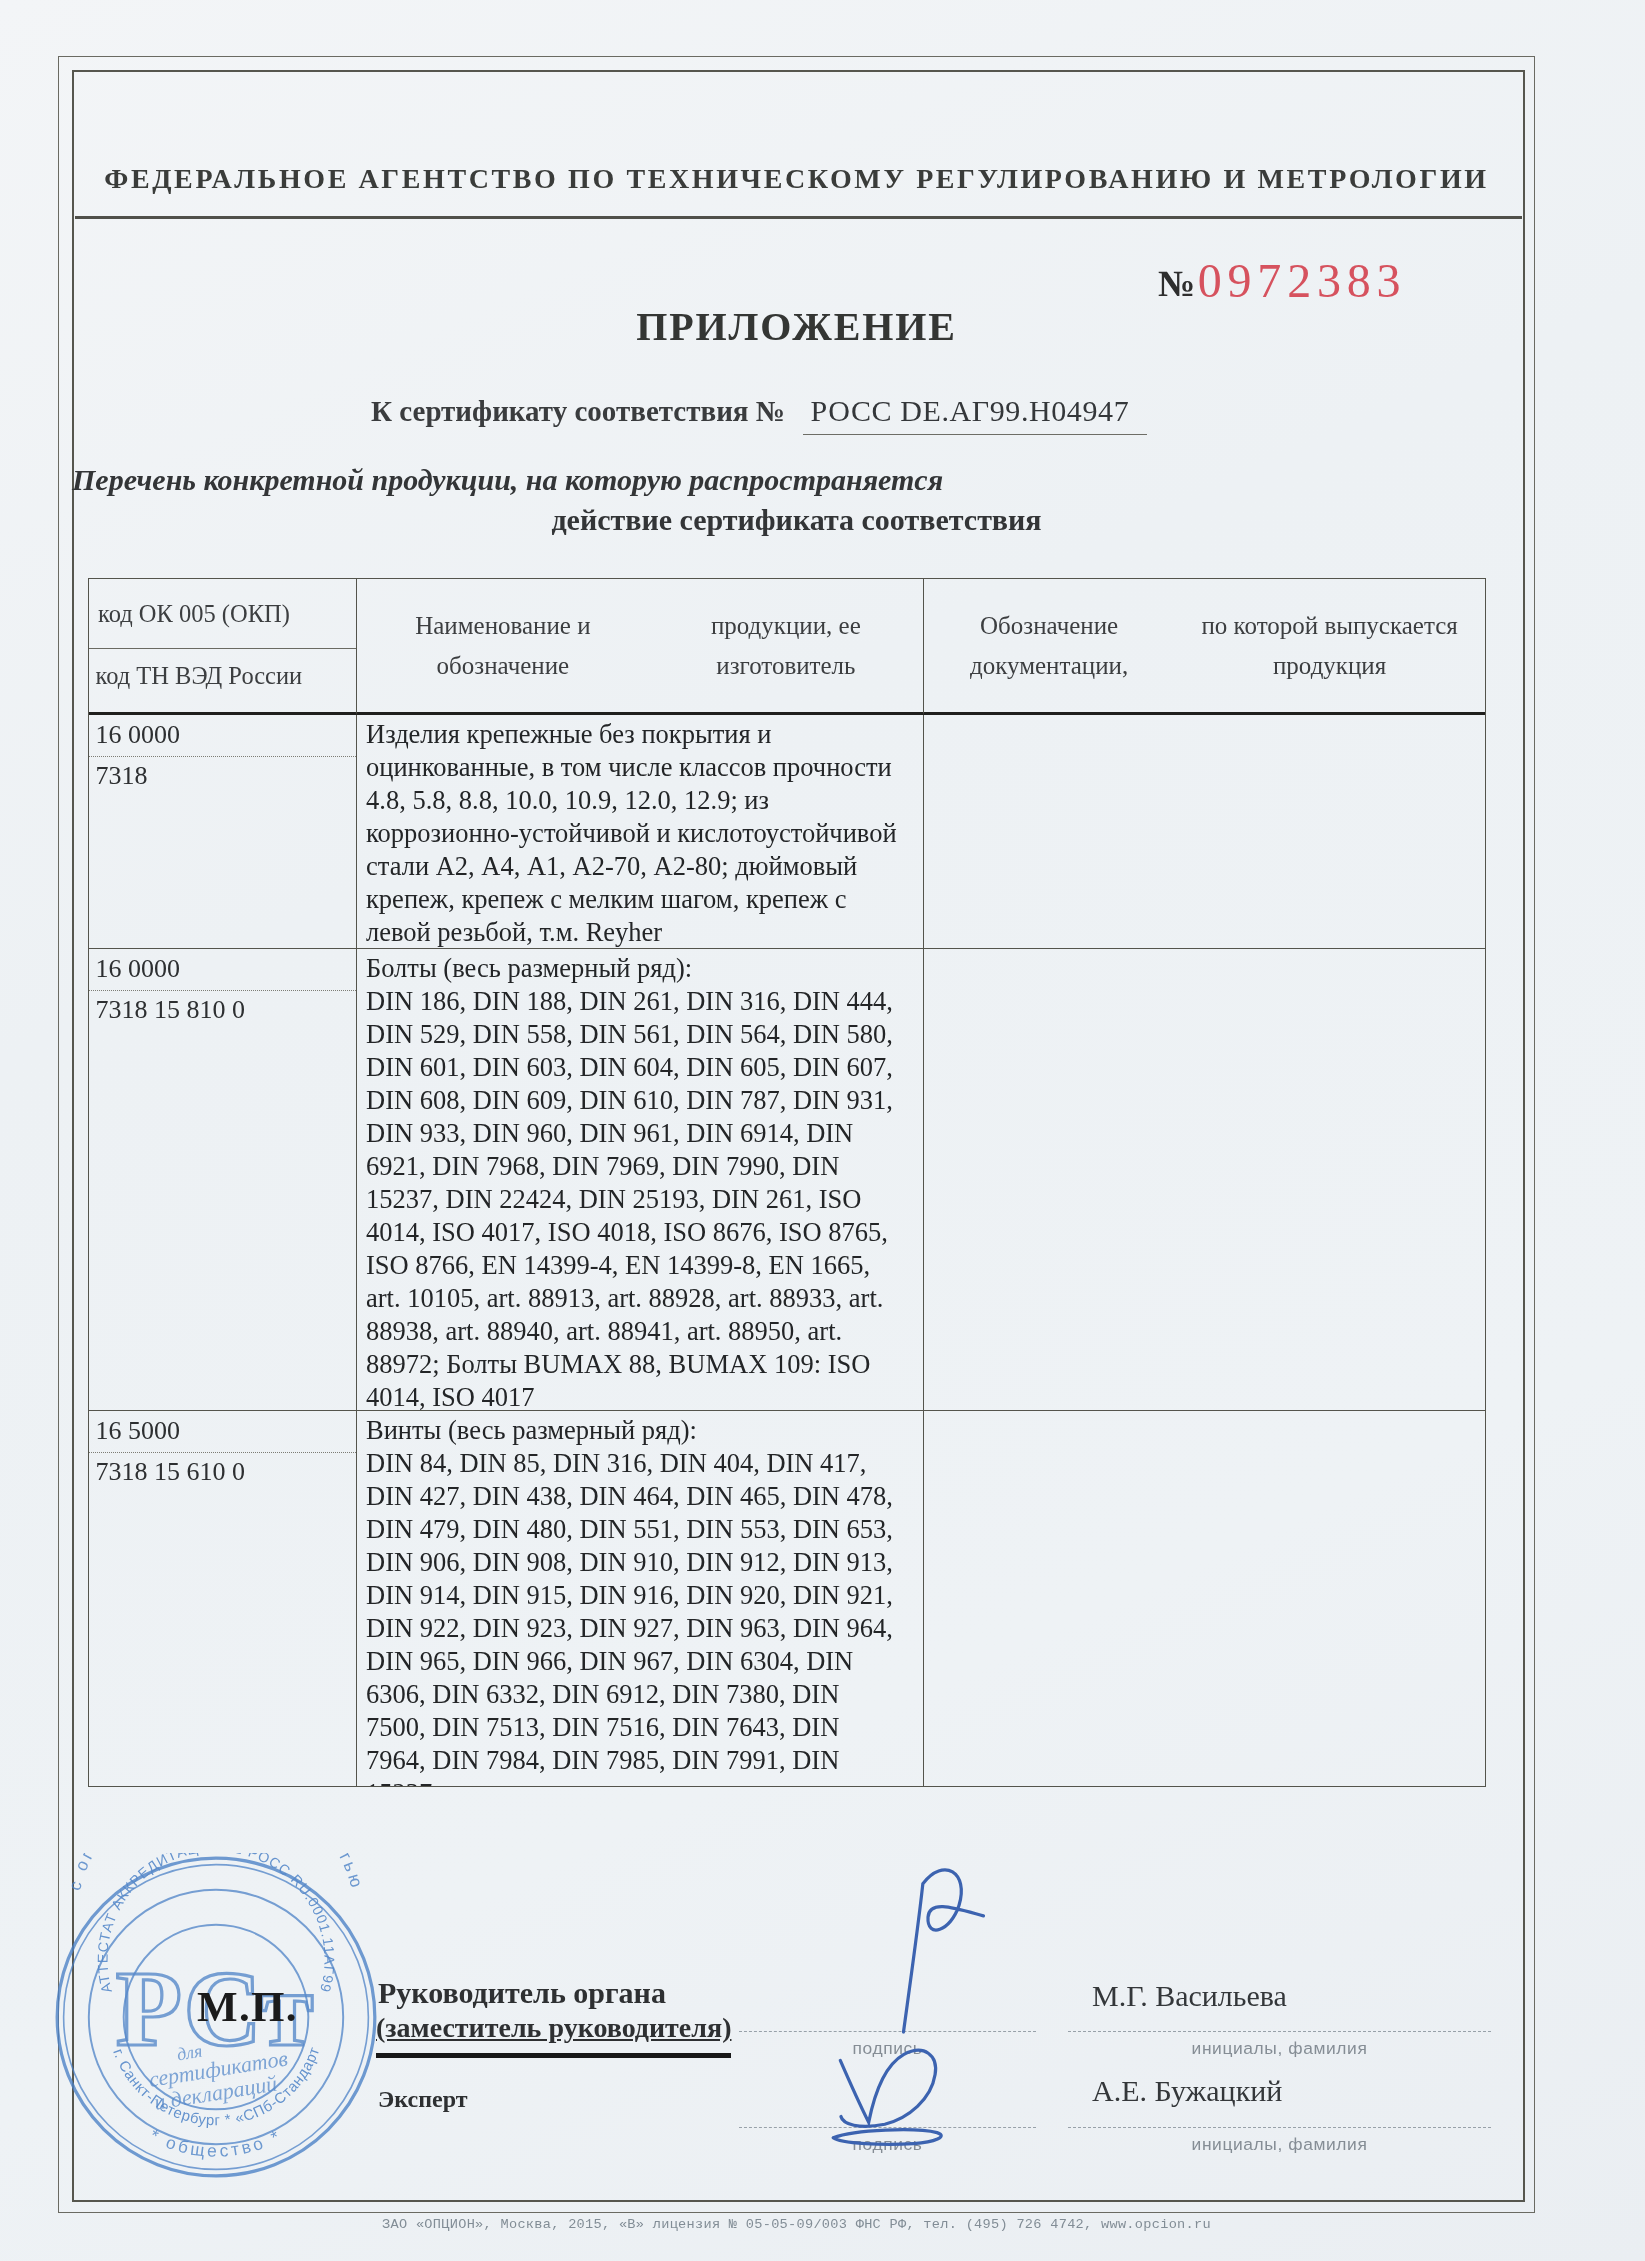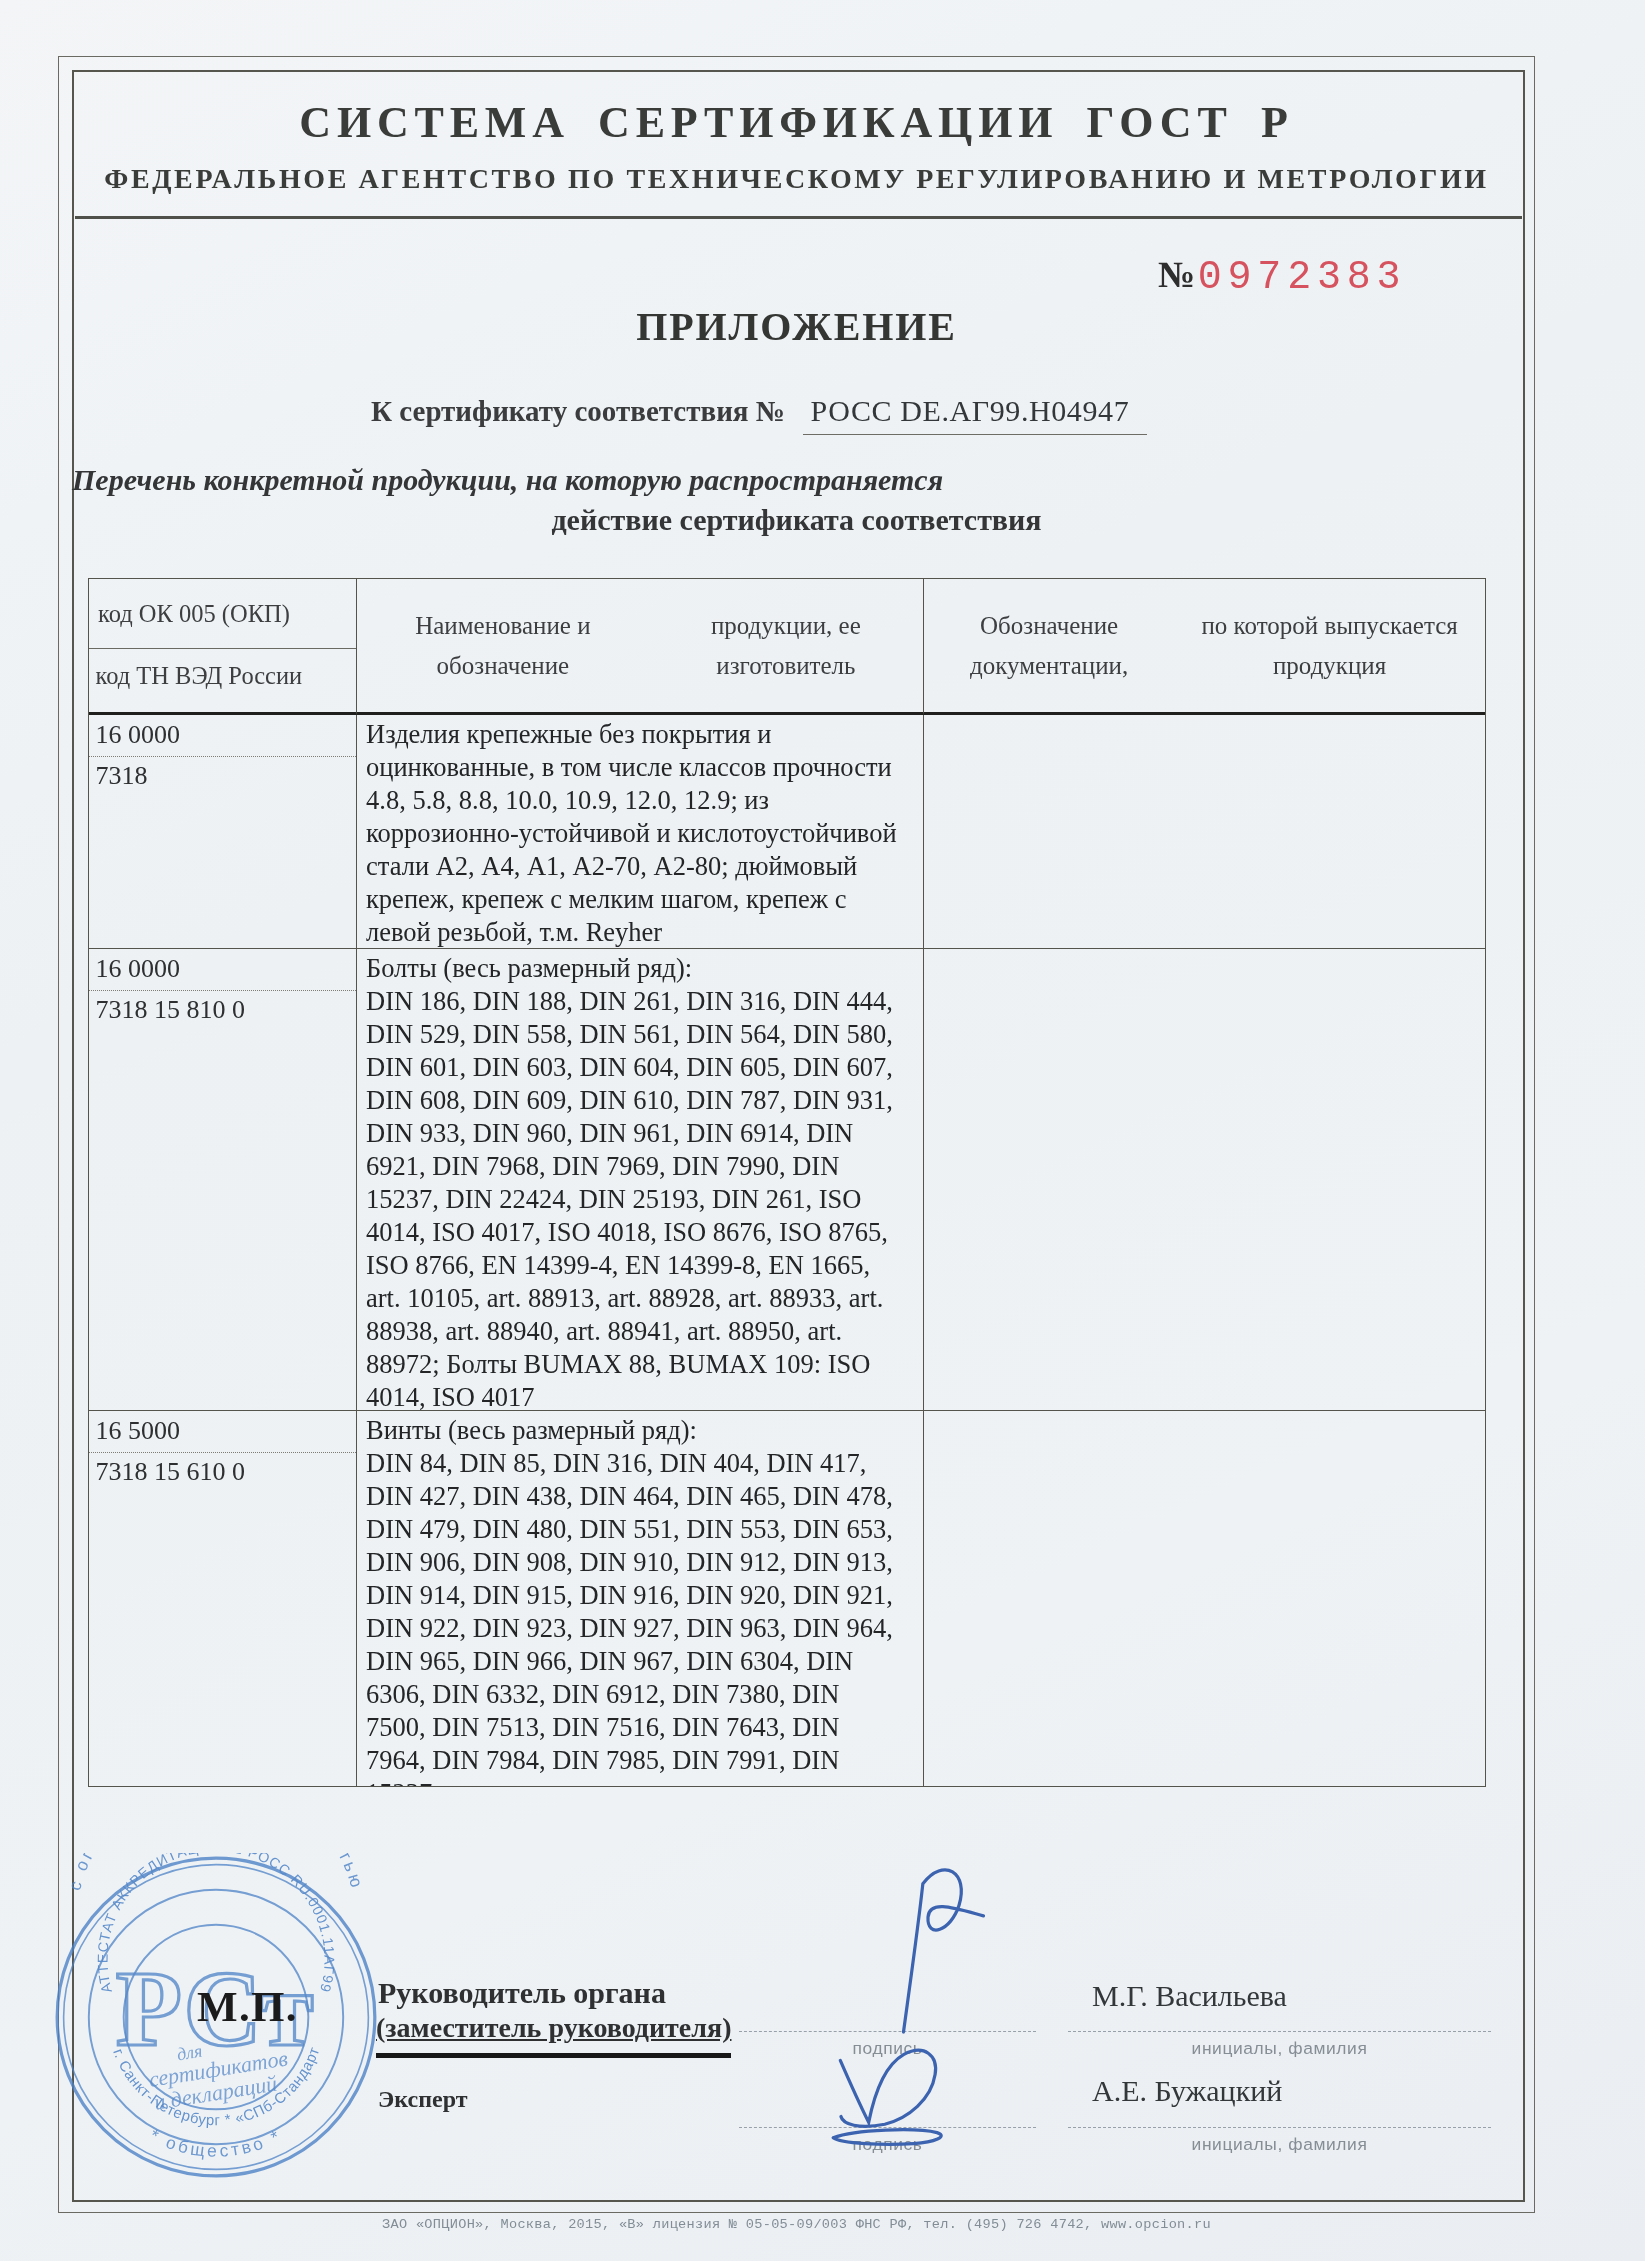--- a/index.html
+++ b/index.html
@@ -10,21 +10,21 @@
   }
   .frame-outer{position:absolute;left:58px;top:56px;width:1475px;height:2155px;border:1.9px solid #6a6a62;}
   .frame-inner{position:absolute;left:72px;top:70px;width:1449px;height:2128px;border:2.6px solid #56564e;}
   .hdr1{position:absolute;left:72px;top:97px;width:1449px;text-align:center;font-weight:bold;
         font-size:44px;letter-spacing:5.8px;word-spacing:11.6px;color:#3a3c3a;}
   .hdr2{position:absolute;left:72px;top:163px;width:1449px;text-align:center;font-weight:bold;
         font-size:28px;letter-spacing:2.6px;color:#3a3c3a;}
   .hdr-sep{position:absolute;left:75px;top:216px;width:1447px;height:0;border-top:3.2px solid #50504a;}
   .docnum{position:absolute;left:1158px;top:253px;white-space:nowrap;}
   .docnum .no{font-size:37px;font-weight:bold;color:#2e2e2e;}
-  .docnum .val{font-family:Liberation Mono, monospace;font-size:40px;letter-spacing:5.8px;color:#d6525e;vertical-align:-1.3px;}
+  .docnum .val{font-family:Liberation Serif, serif;font-size:48px;letter-spacing:5.8px;color:#d6525e;vertical-align:-1.3px;}
   .title{position:absolute;left:72px;top:303px;width:1449px;text-align:center;font-weight:bold;
          font-size:40px;letter-spacing:1.9px;color:#343634;}
   .certline{position:absolute;left:371px;top:394px;white-space:nowrap;font-size:29px;font-weight:bold;color:#3a3c3e;}
   .certline .num{font-weight:normal;font-size:30px;letter-spacing:0.6px;color:#34373a;
                  border-bottom:1.9px solid #6d6d66;padding:0 18px 6.5px 7.7px;margin-left:18px;}
   .sub1{position:absolute;left:72px;top:463px;width:1449px;text-align:left;font-weight:bold;font-size:30px;color:#333537;font-style:italic;}
   .sub2{position:absolute;left:72px;top:503px;width:1449px;text-align:center;font-weight:bold;font-size:30px;color:#333537;}
   .tbl{position:absolute;left:88px;top:578px;width:1396px;
        display:grid;grid-template-columns:268px 567px 561px;grid-template-rows:136px 234px 462px 375px;
        border:1.9px solid #54544c;}
@@ -57,21 +57,20 @@
           font-family:Liberation Mono, monospace;font-size:13.6px;letter-spacing:0.3px;color:#828d96;}
 </style>
 </head>
 <body>
 
 <div class="paper">
 
   <div class="frame-outer"></div>
   <div class="frame-inner"></div>
 
-  <div class="hdr1">СИСТЕМА СЕРТИФИКАЦИИ ГОСТ Р</div>
   <div class="hdr2">ФЕДЕРАЛЬНОЕ АГЕНТСТВО ПО ТЕХНИЧЕСКОМУ РЕГУЛИРОВАНИЮ И МЕТРОЛОГИИ</div>
   <div class="hdr-sep"></div>
 
   <div class="docnum">
     <span class="no">№</span>
     <span class="val">0972383</span>
   </div>
 
   <div class="title">ПРИЛОЖЕНИЕ</div>
 

